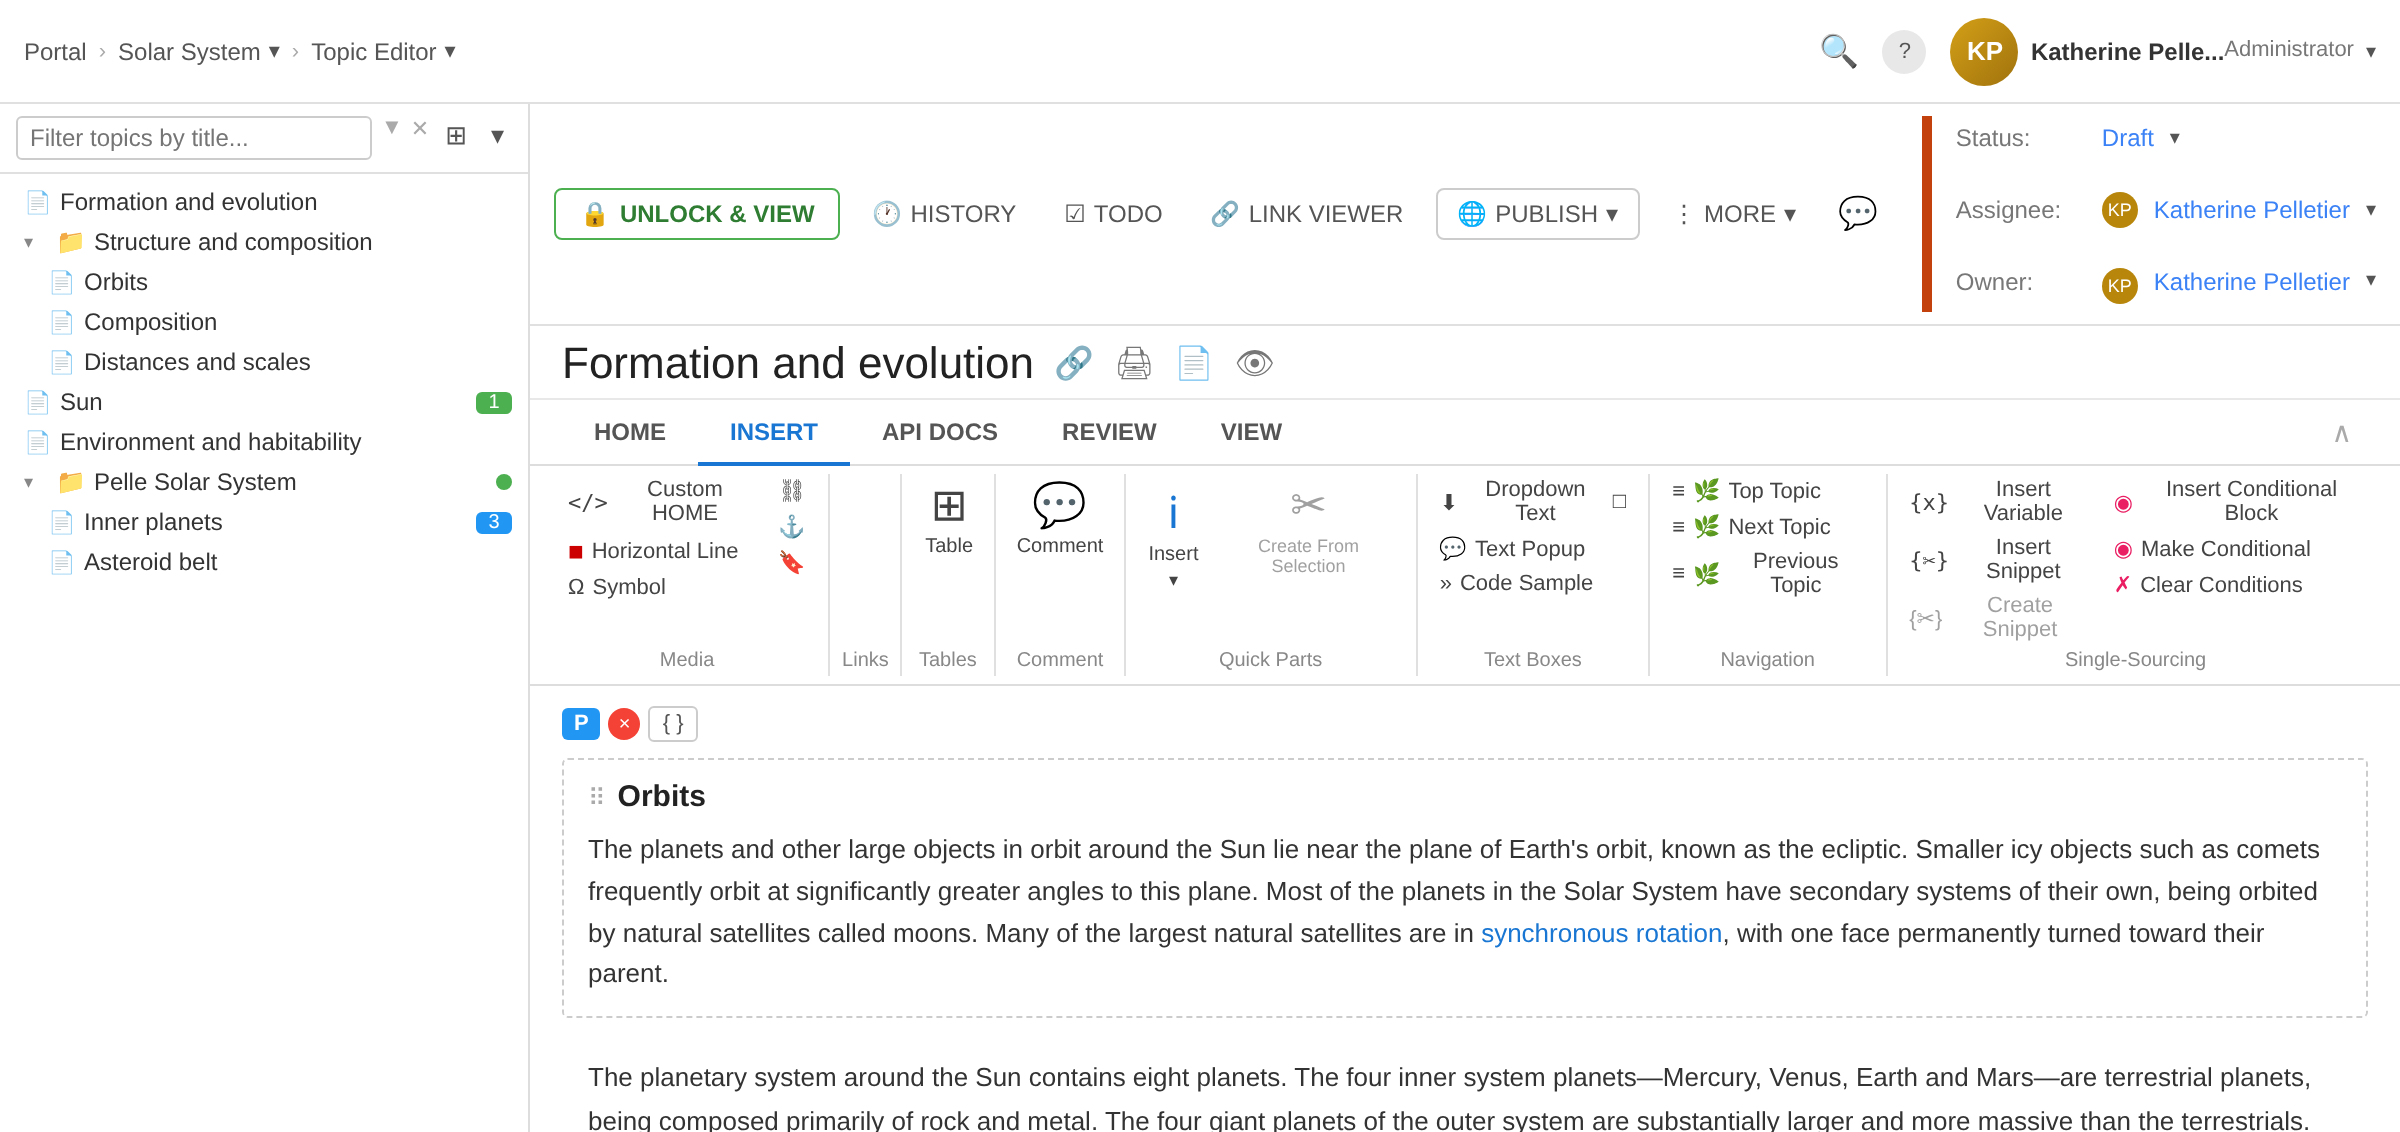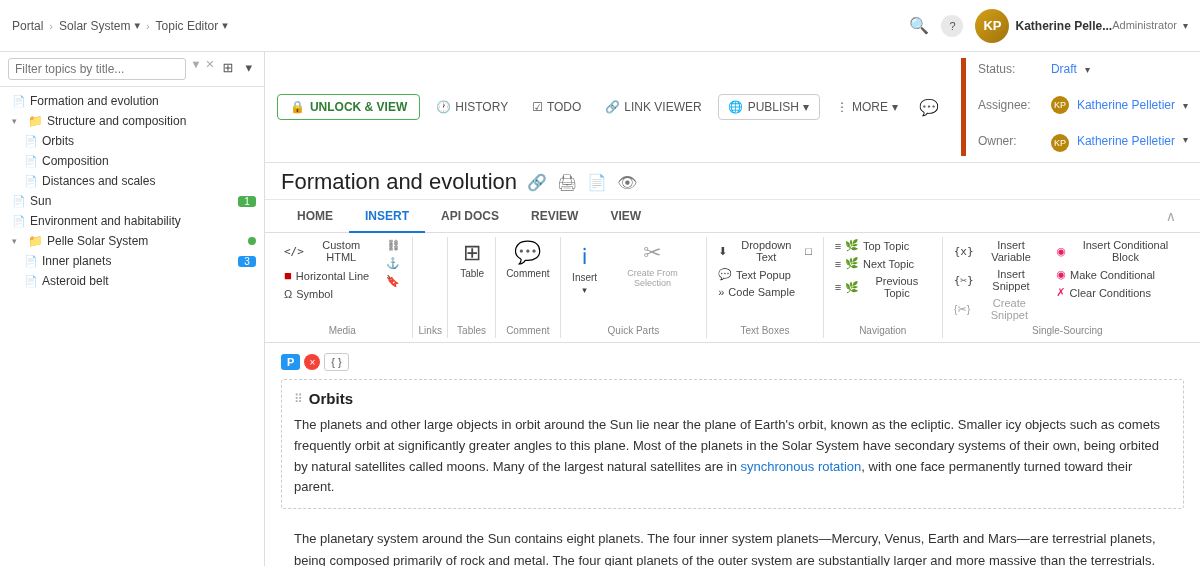--- a/index.html
+++ b/index.html
@@ -520,21 +520,21 @@
       <span class="tab-close">∧</span>
     </div>
 
     <div class="ribbon">
 
       <div class="ribbon-group">
         <div class="ribbon-group-items">
           <div class="ribbon-col">
             <button class="ribbon-btn-sm">
               <span style="font-family:monospace;font-size:11px;">&lt;/&gt;</span>
-              <span>Custom HTML</span>
+              <span>Custom HOME</span>
             </button>
             <button class="ribbon-btn-sm">
               <span style="color:#c00;font-size:13px;">■</span>
               <span>Horizontal Line</span>
             </button>
             <button class="ribbon-btn-sm">
               <span>Ω</span>
               <span>Symbol</span>
             </button>
           </div>

